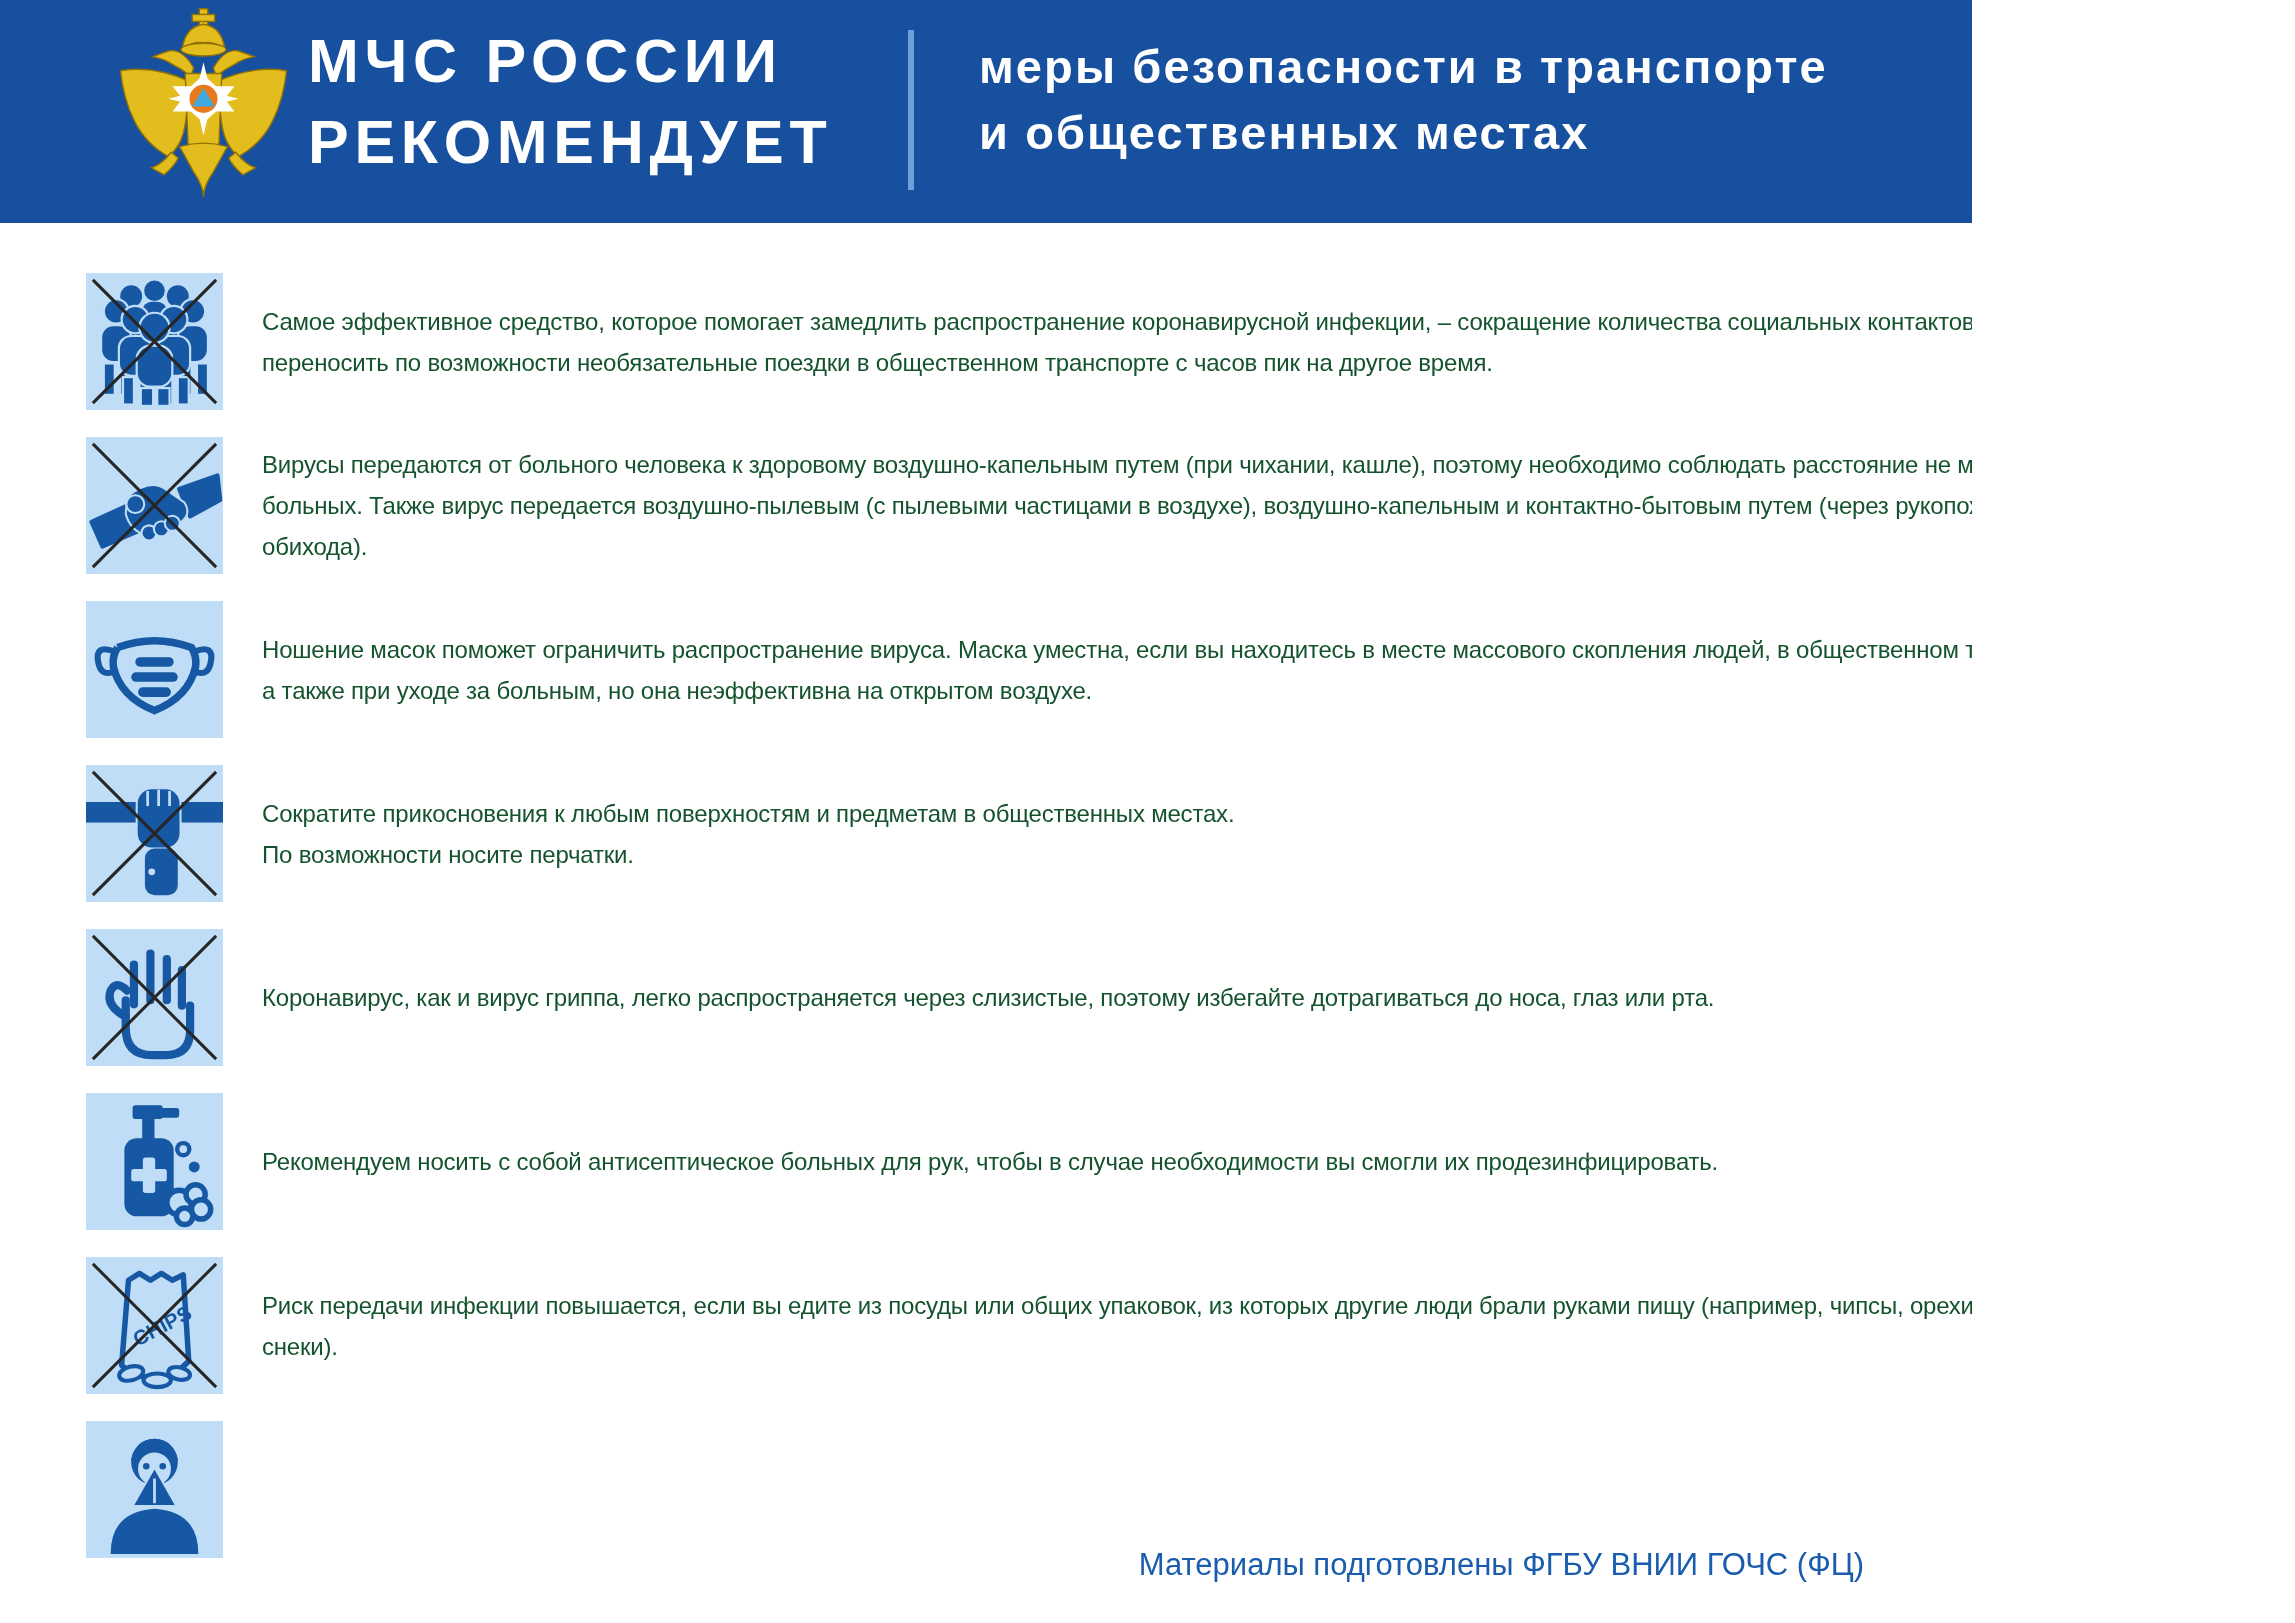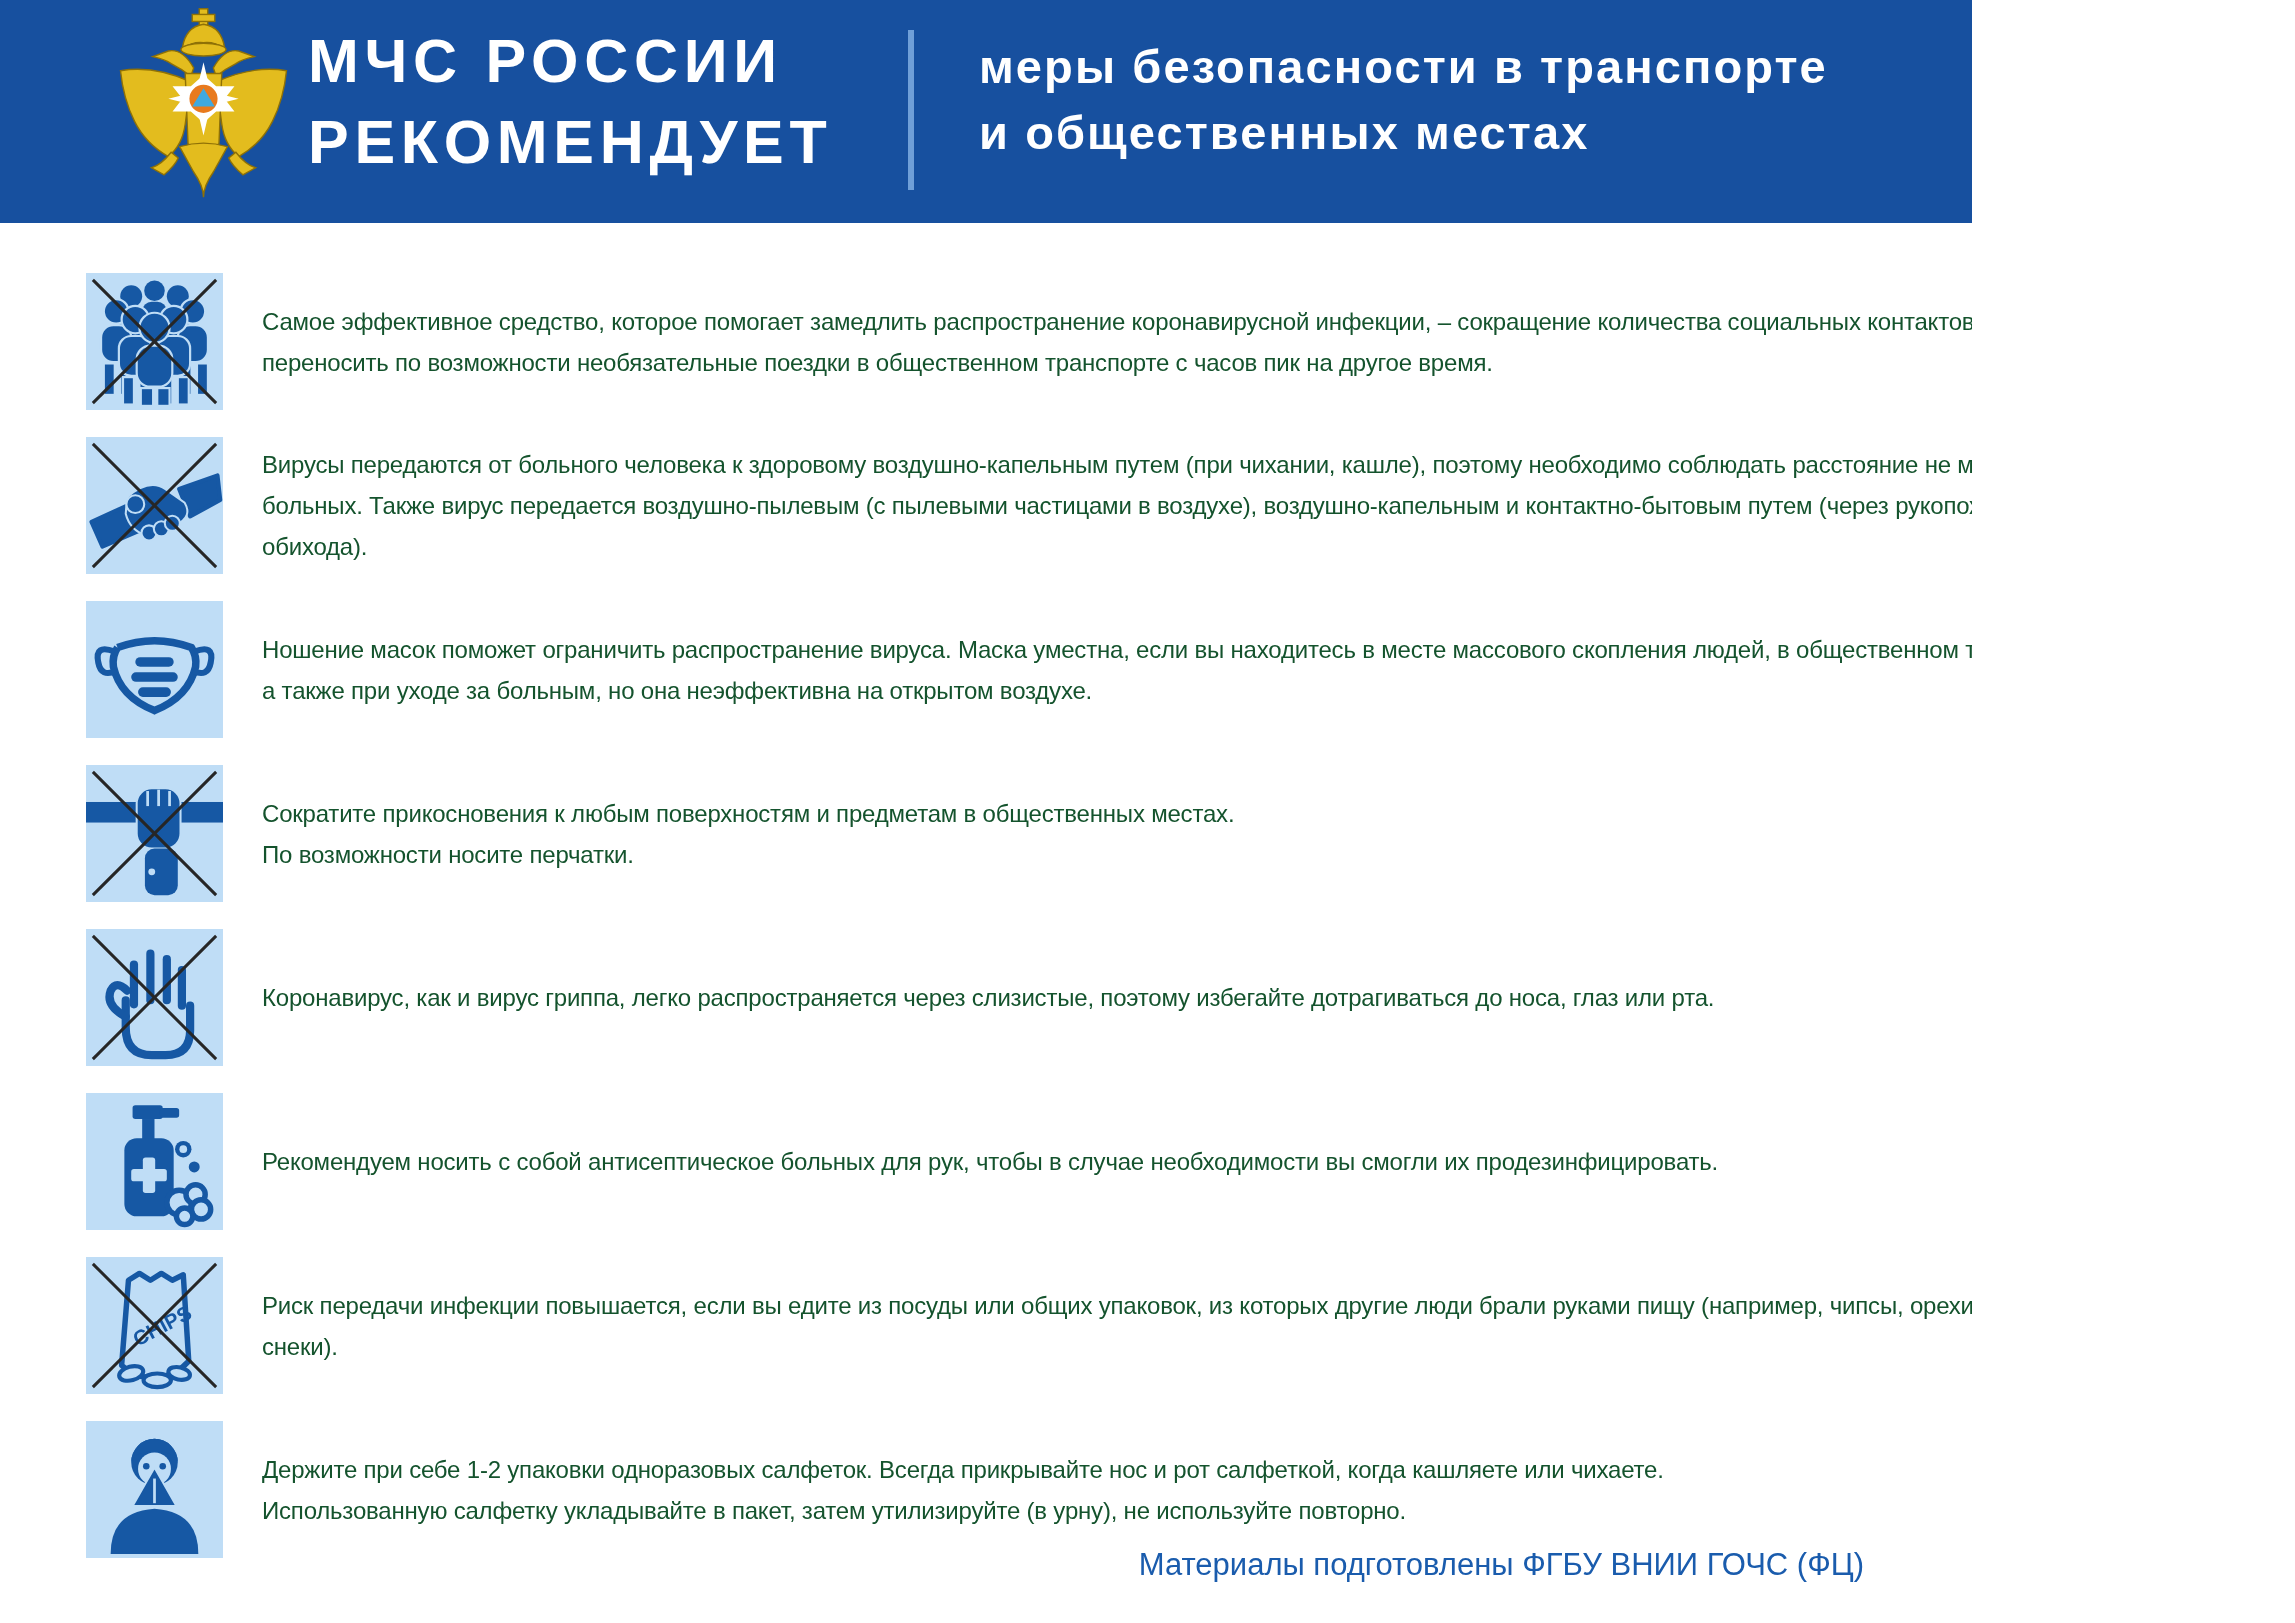--- a/index.html
+++ b/index.html
@@ -292,22 +292,20 @@
           <circle cx="50" cy="30" r="17" class="ico"></circle>
           <circle cx="50" cy="35" r="12" fill="#BFDDF6"></circle>
           <path d="M33 30 a17 17 0 0 1 34 0 q-3 -8 -17 -8 q-14 0 -17 8 Z" class="ico"></path>
           <circle cx="44" cy="33" r="2.4" class="ico"></circle>
             <circle cx="56" cy="33" r="2.4" class="ico"></circle>
           <path d="M18 97 Q18 66 50 64 Q82 66 82 97 Z" class="ico"></path>
           <polygon points="50,34 34,62 66,62" class="ico" stroke="#BFDDF6" stroke-width="1.5"></polygon>
           <line x1="50" y1="42" x2="50" y2="60" stroke="#BFDDF6" stroke-width="2"></line>
         </svg>
       </div>
-      <div class="row-text">Держите при себе 1-2 упаковки одноразовых салфеток. Всегда прикрывайте нос и рот салфеткой, когда кашляете или чихаете.
-Использованную салфетку укладывайте в пакет, затем утилизируйте (в урну), не используйте повторно.</div>
     </div>
 
   </div>
 
   <div class="footer">Материалы подготовлены ФГБУ ВНИИ ГОЧС (ФЦ)</div>
 
 </div>
 
 
 </body></html>

